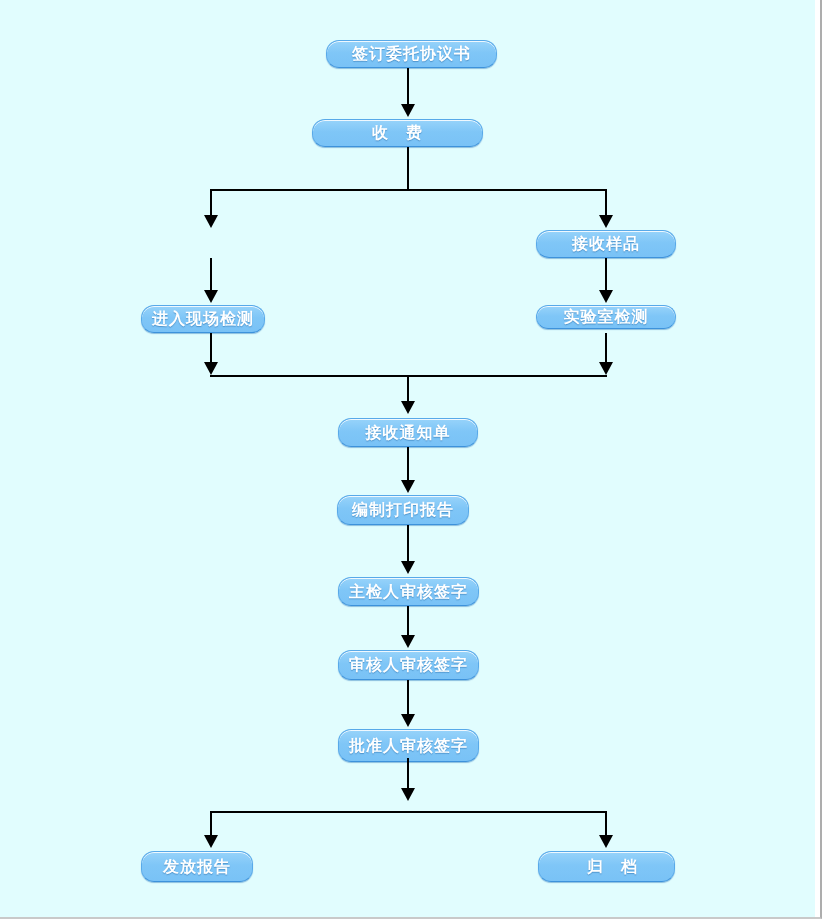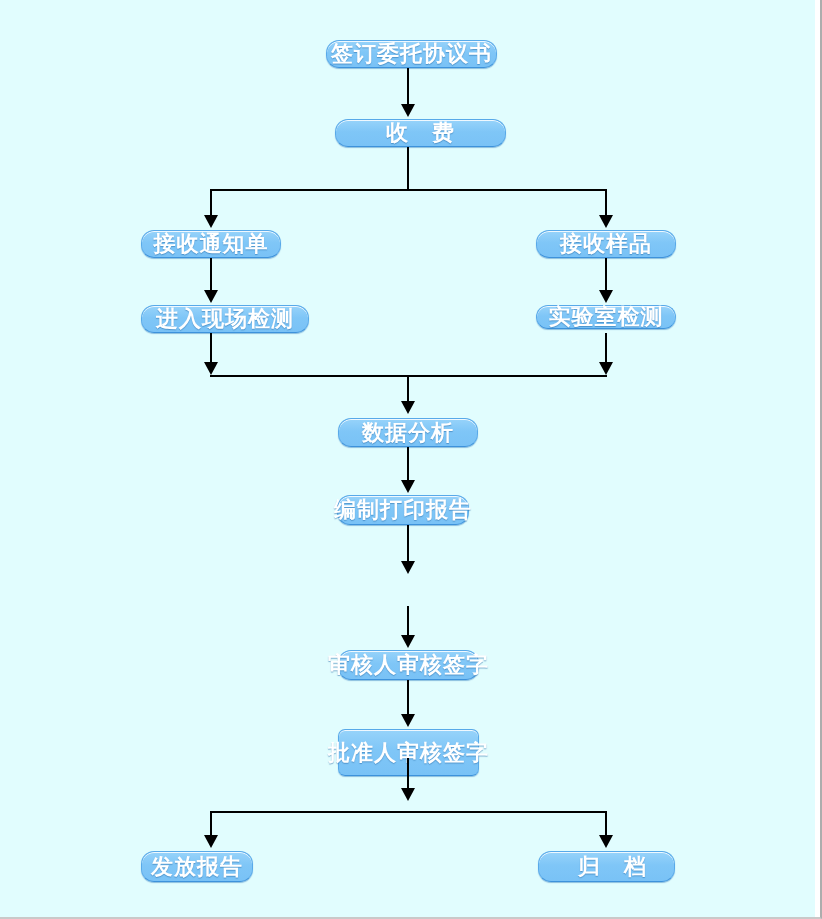--- a/index.html
+++ b/index.html
@@ -23,21 +23,21 @@
   .node{
     position:absolute;
     box-sizing:border-box;
     border-radius:13px;
     background:linear-gradient(180deg,#97D3FA 0%,#7FC6F7 45%,#79C2F6 100%);
     border:1px solid #58A9E9;
     border-bottom-color:#3D92DB;
     box-shadow:inset 0 1px 0 rgba(255,255,255,0.85), 0 1px 1px rgba(30,110,185,0.45);
     color:#FFFFFF;
     font-weight:bold;
-    font-size:22px;
+    font-size:16px;
     letter-spacing:1px;
     line-height:1;
     display:flex;
     align-items:center;
     justify-content:center;
     text-shadow:0 1px 1px rgba(40,110,170,0.55);
     white-space:nowrap;
   }
   .vline{position:absolute;width:2px;background:#000000;}
   .hline{position:absolute;height:2px;background:#000000;}
@@ -48,38 +48,38 @@
     border-top:13px solid #000000;
   }
 </style>
 </head>
 <body>
 
 <div class="canvas">
 
   <div class="node" style="left:326px;top:40px;width:171px;height:28px;">签订委托协议书</div>
 
-  <div class="node" style="left:335px;top:119px;width:171px;height:28px;">收　费</div>
+  <div class="node" style="left:312px;top:119px;width:171px;height:28px;">收　费</div>
 
-  <div class="node" style="left:141px;top:230px;width:140px;height:28px;">接收通知单</div>
 
   <div class="node" style="left:536px;top:230px;width:140px;height:28px;">接收样品</div>
 
-  <div class="node" style="left:141px;top:305px;width:168px;height:28px;">进入现场检测</div>
+  <div class="node" style="left:141px;top:305px;width:124px;height:28px;">进入现场检测</div>
 
   <div class="node" style="left:536px;top:305px;width:140px;height:24px;">实验室检测</div>
 
-  <div class="node" style="left:338px;top:418px;width:140px;height:29px;">数据分析</div>
+  <div class="node" style="left:338px;top:418px;width:140px;height:29px;">接收通知单</div>
 
   <div class="node" style="left:337px;top:495px;width:132px;height:30px;">编制打印报告</div>
 
+  <div class="node" style="left:338px;top:577px;width:141px;height:29px;">主检人审核签字</div>
 
   <div class="node" style="left:338px;top:650px;width:141px;height:30px;">审核人审核签字</div>
 
-  <div class="node" style="left:338px;top:729px;width:141px;height:47px;border-radius:7px;">批准人审核签字</div>
+  <div class="node" style="left:338px;top:729px;width:141px;height:33px;">批准人审核签字</div>
 
   <div class="node" style="left:141px;top:851px;width:112px;height:31px;">发放报告</div>
 
   <div class="node" style="left:538px;top:851px;width:137px;height:31px;padding-left:12px;">归　档</div>
 
   <div class="vline" style="left:407px;top:68px;height:36px;"></div>
   <div class="ahead" style="left:401px;top:104px;"></div>
 
   <div class="vline" style="left:407px;top:147px;height:43px;"></div>
   <div class="hline" style="left:210px;top:189px;width:397px;"></div>

